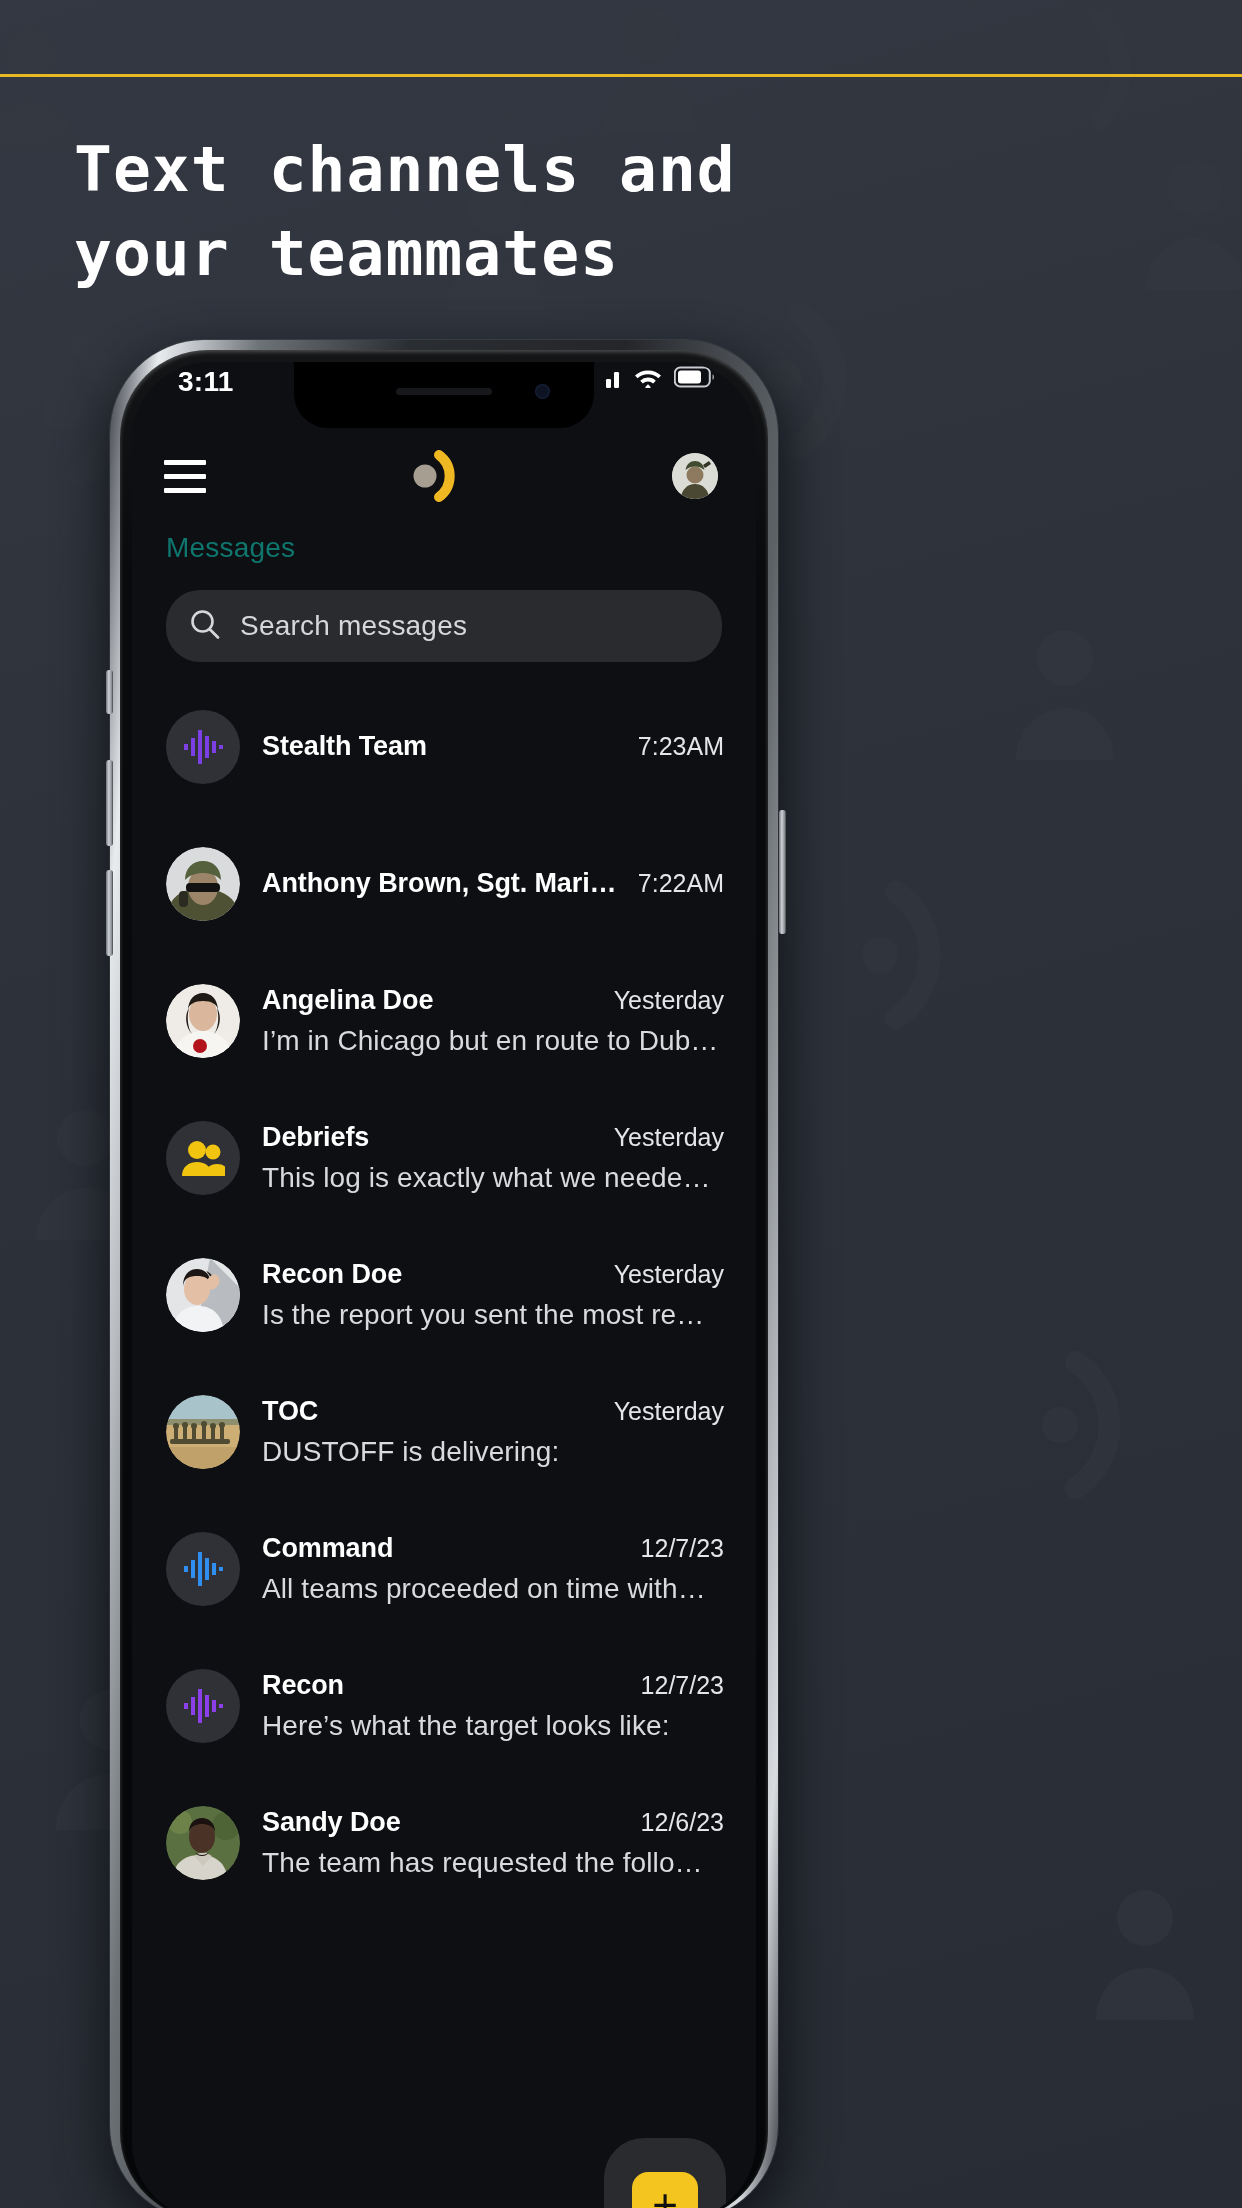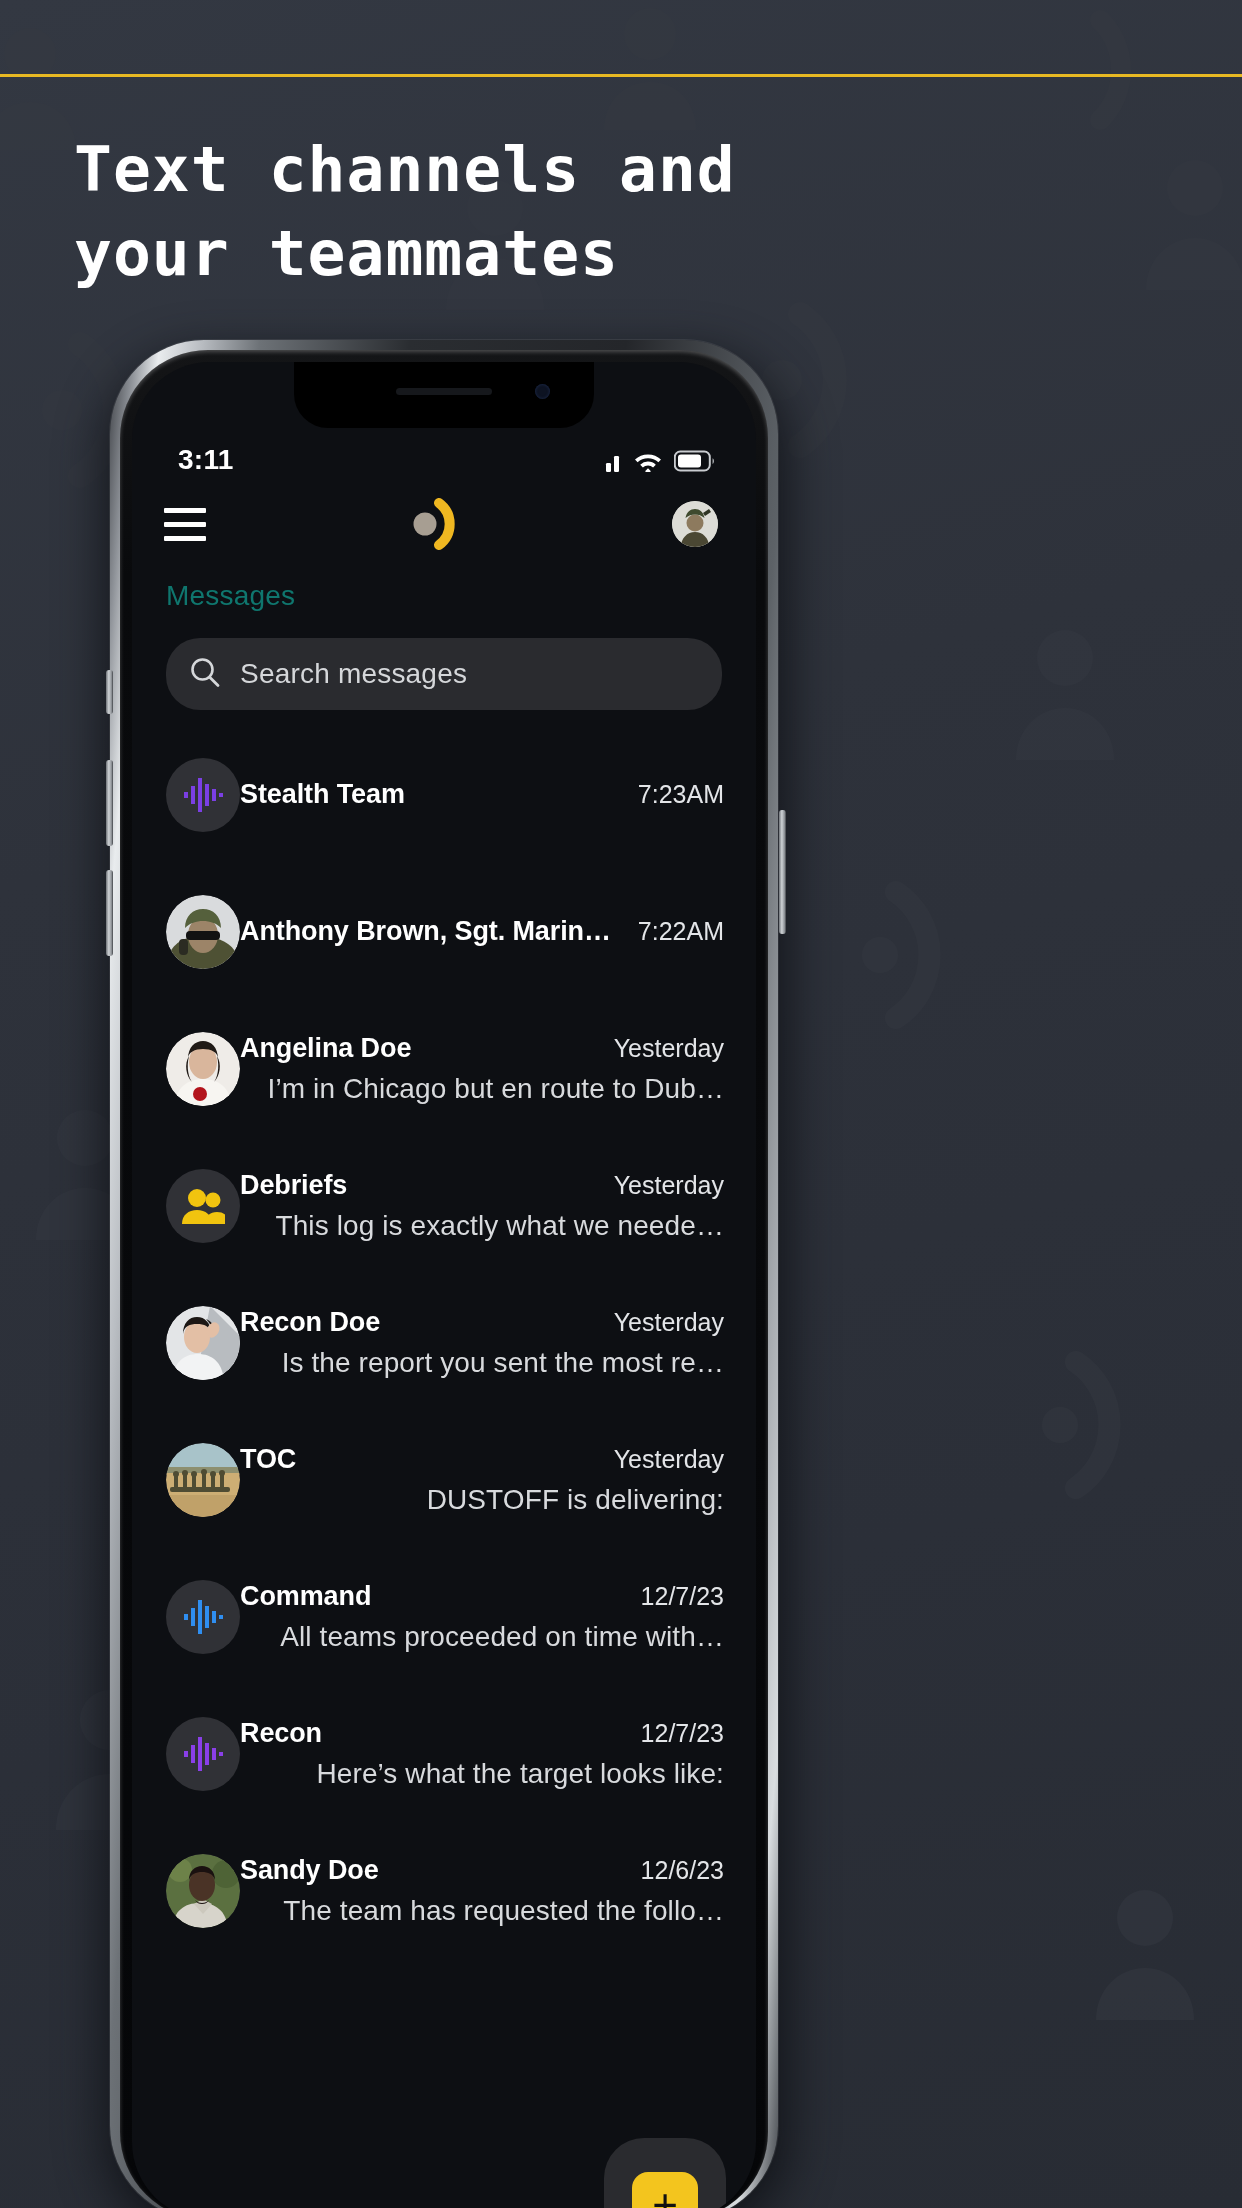--- a/index.html
+++ b/index.html
@@ -162,26 +162,25 @@
   .btn-mute { left: 10px; top: 330px; width: 7px; height: 44px; }
   .btn-volup { left: 10px; top: 420px; width: 7px; height: 86px; }
   .btn-voldn { left: 10px; top: 530px; width: 7px; height: 86px; }
   .btn-power { right: 10px; top: 470px; width: 7px; height: 124px; }
 
   
   .status-bar {
     position: relative;
     height: 66px;
     display: flex;
-    align-items: flex-end;
+    align-items: flex-start;
     justify-content: space-between;
     padding: 0 40px 0 46px;
     z-index: 31;
     color: #fff;
-    margin-top: 48px;
   }
   .status-time {
     font-size: 28px;
     font-weight: bold;
     letter-spacing: 0.3px;
     padding-top: 4px;
   }
   .status-icons {
     display: flex;
     align-items: center;
@@ -242,23 +241,23 @@
     letter-spacing: 0.2px;
   }
 
   .msg-list {
     margin-top: 16px;
     padding: 0 22px 0 34px;
   }
   .msg-row {
     display: flex;
     align-items: center;
+    gap: 22px;
     padding: 14px 0;
     height: 137px;
-    text-align: right;
   }
   .avatar {
     flex: 0 0 auto;
     width: 74px;
     height: 74px;
     border-radius: 50%;
     overflow: hidden;
     background: #303136;
     display: flex;
     align-items: center;

